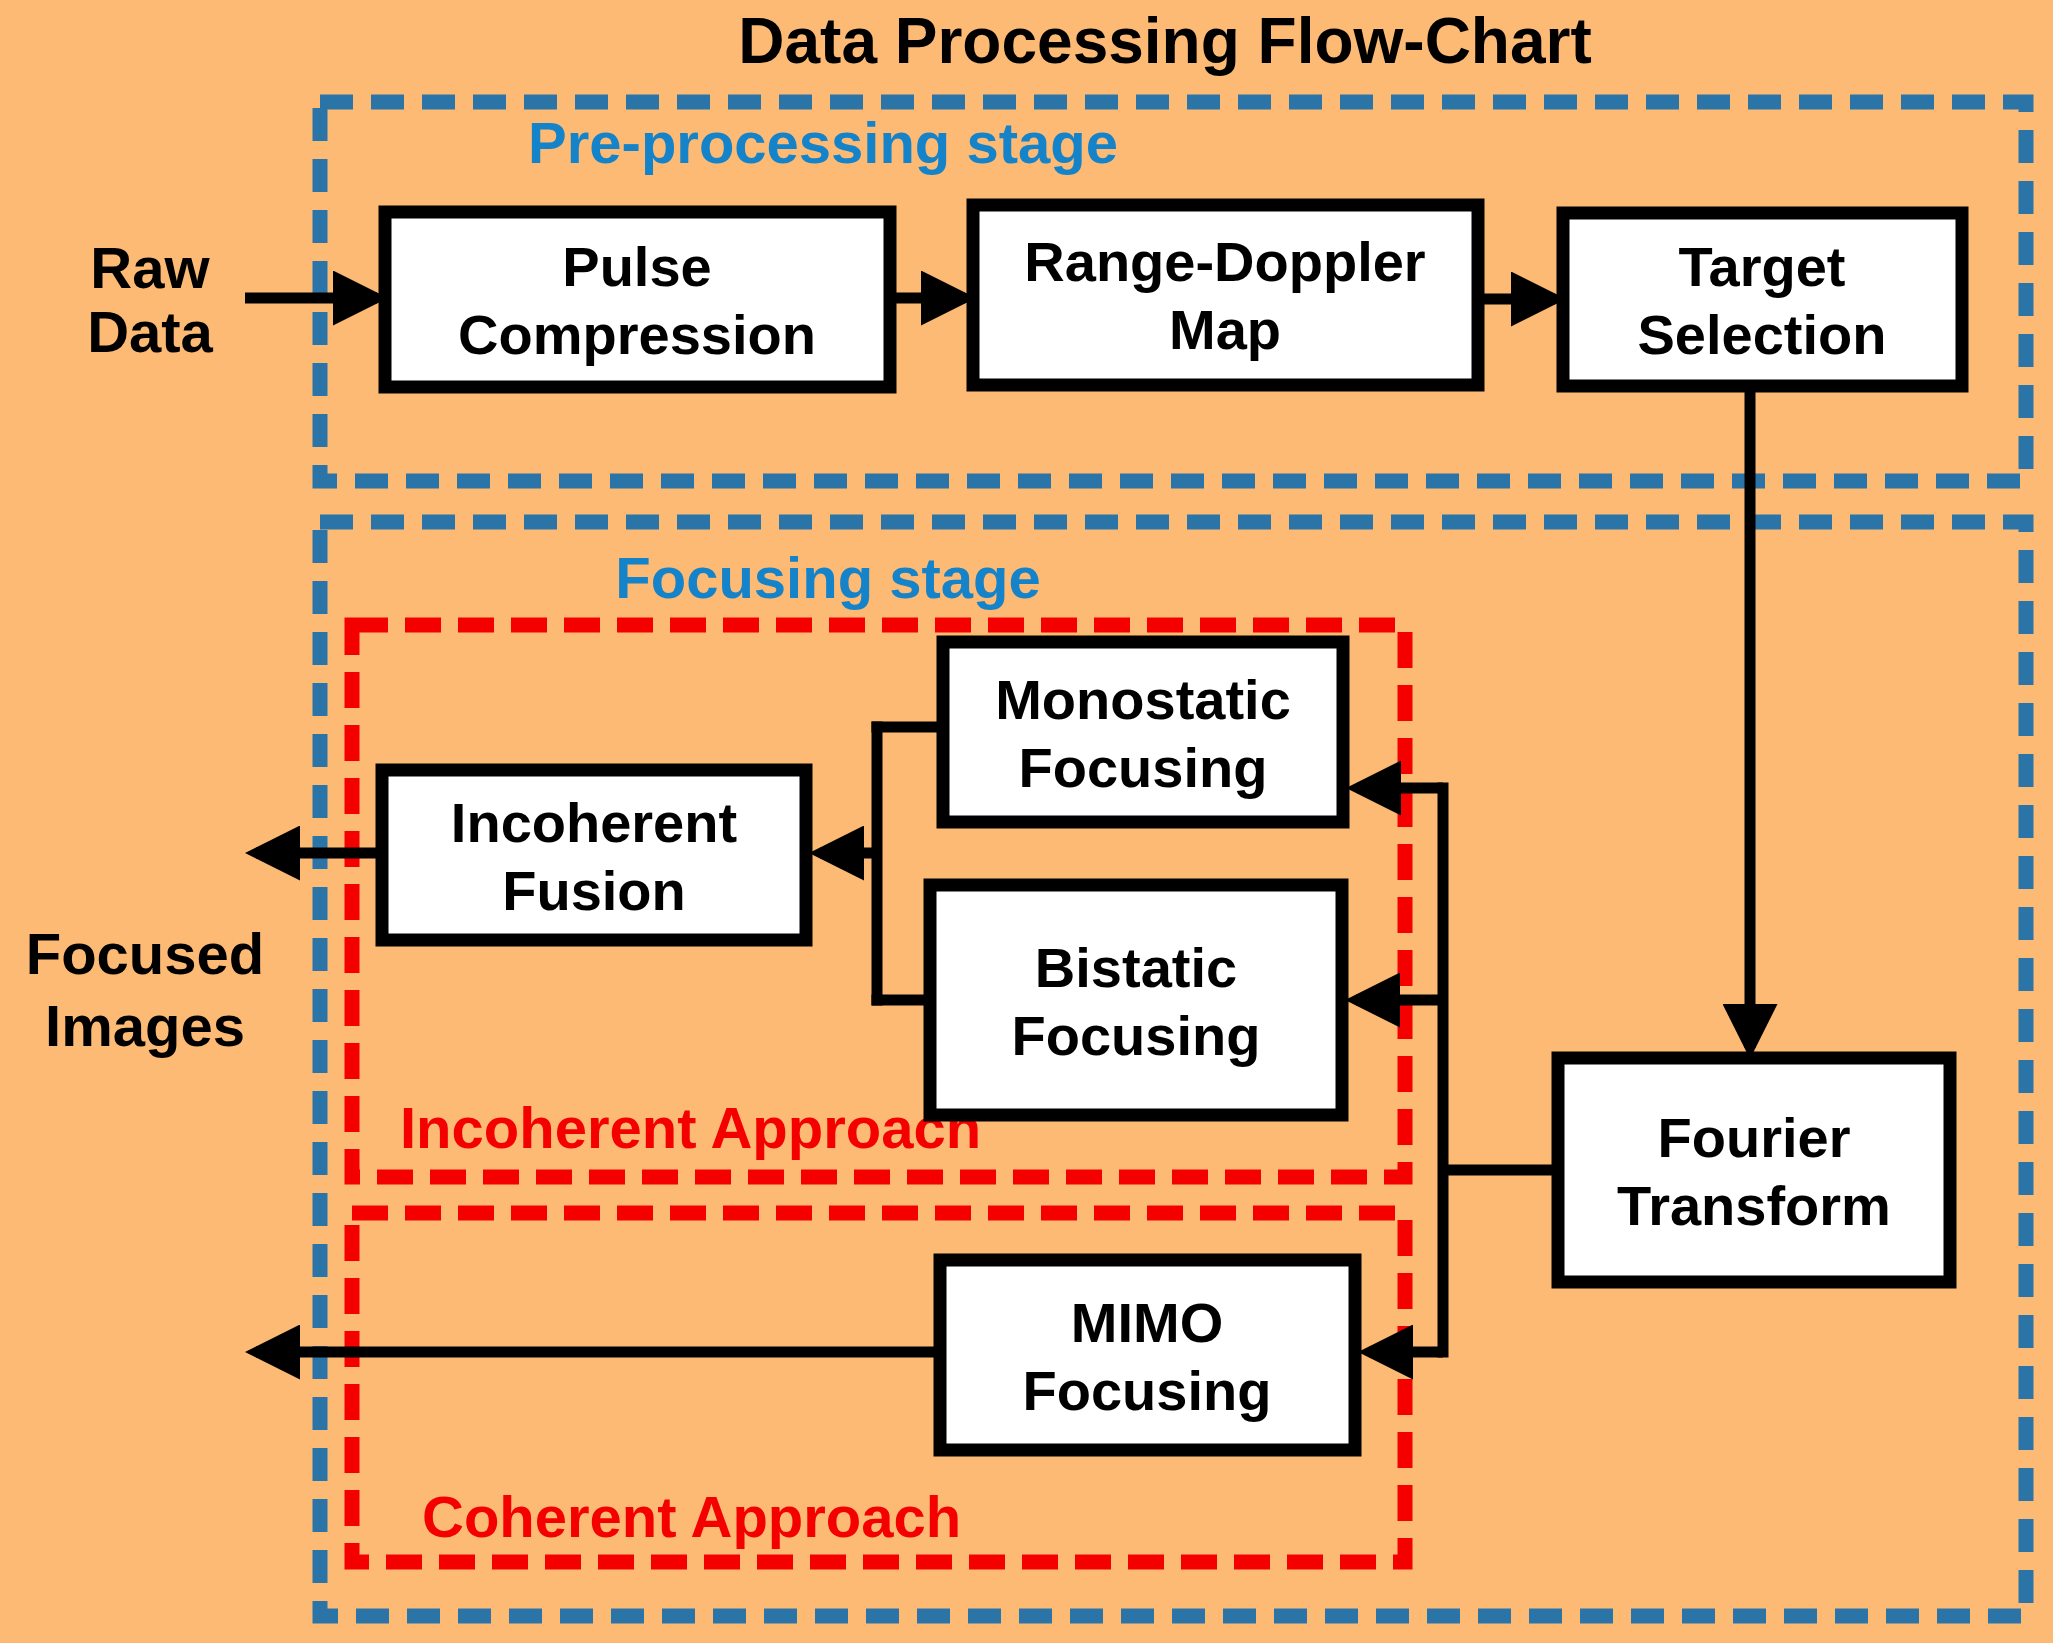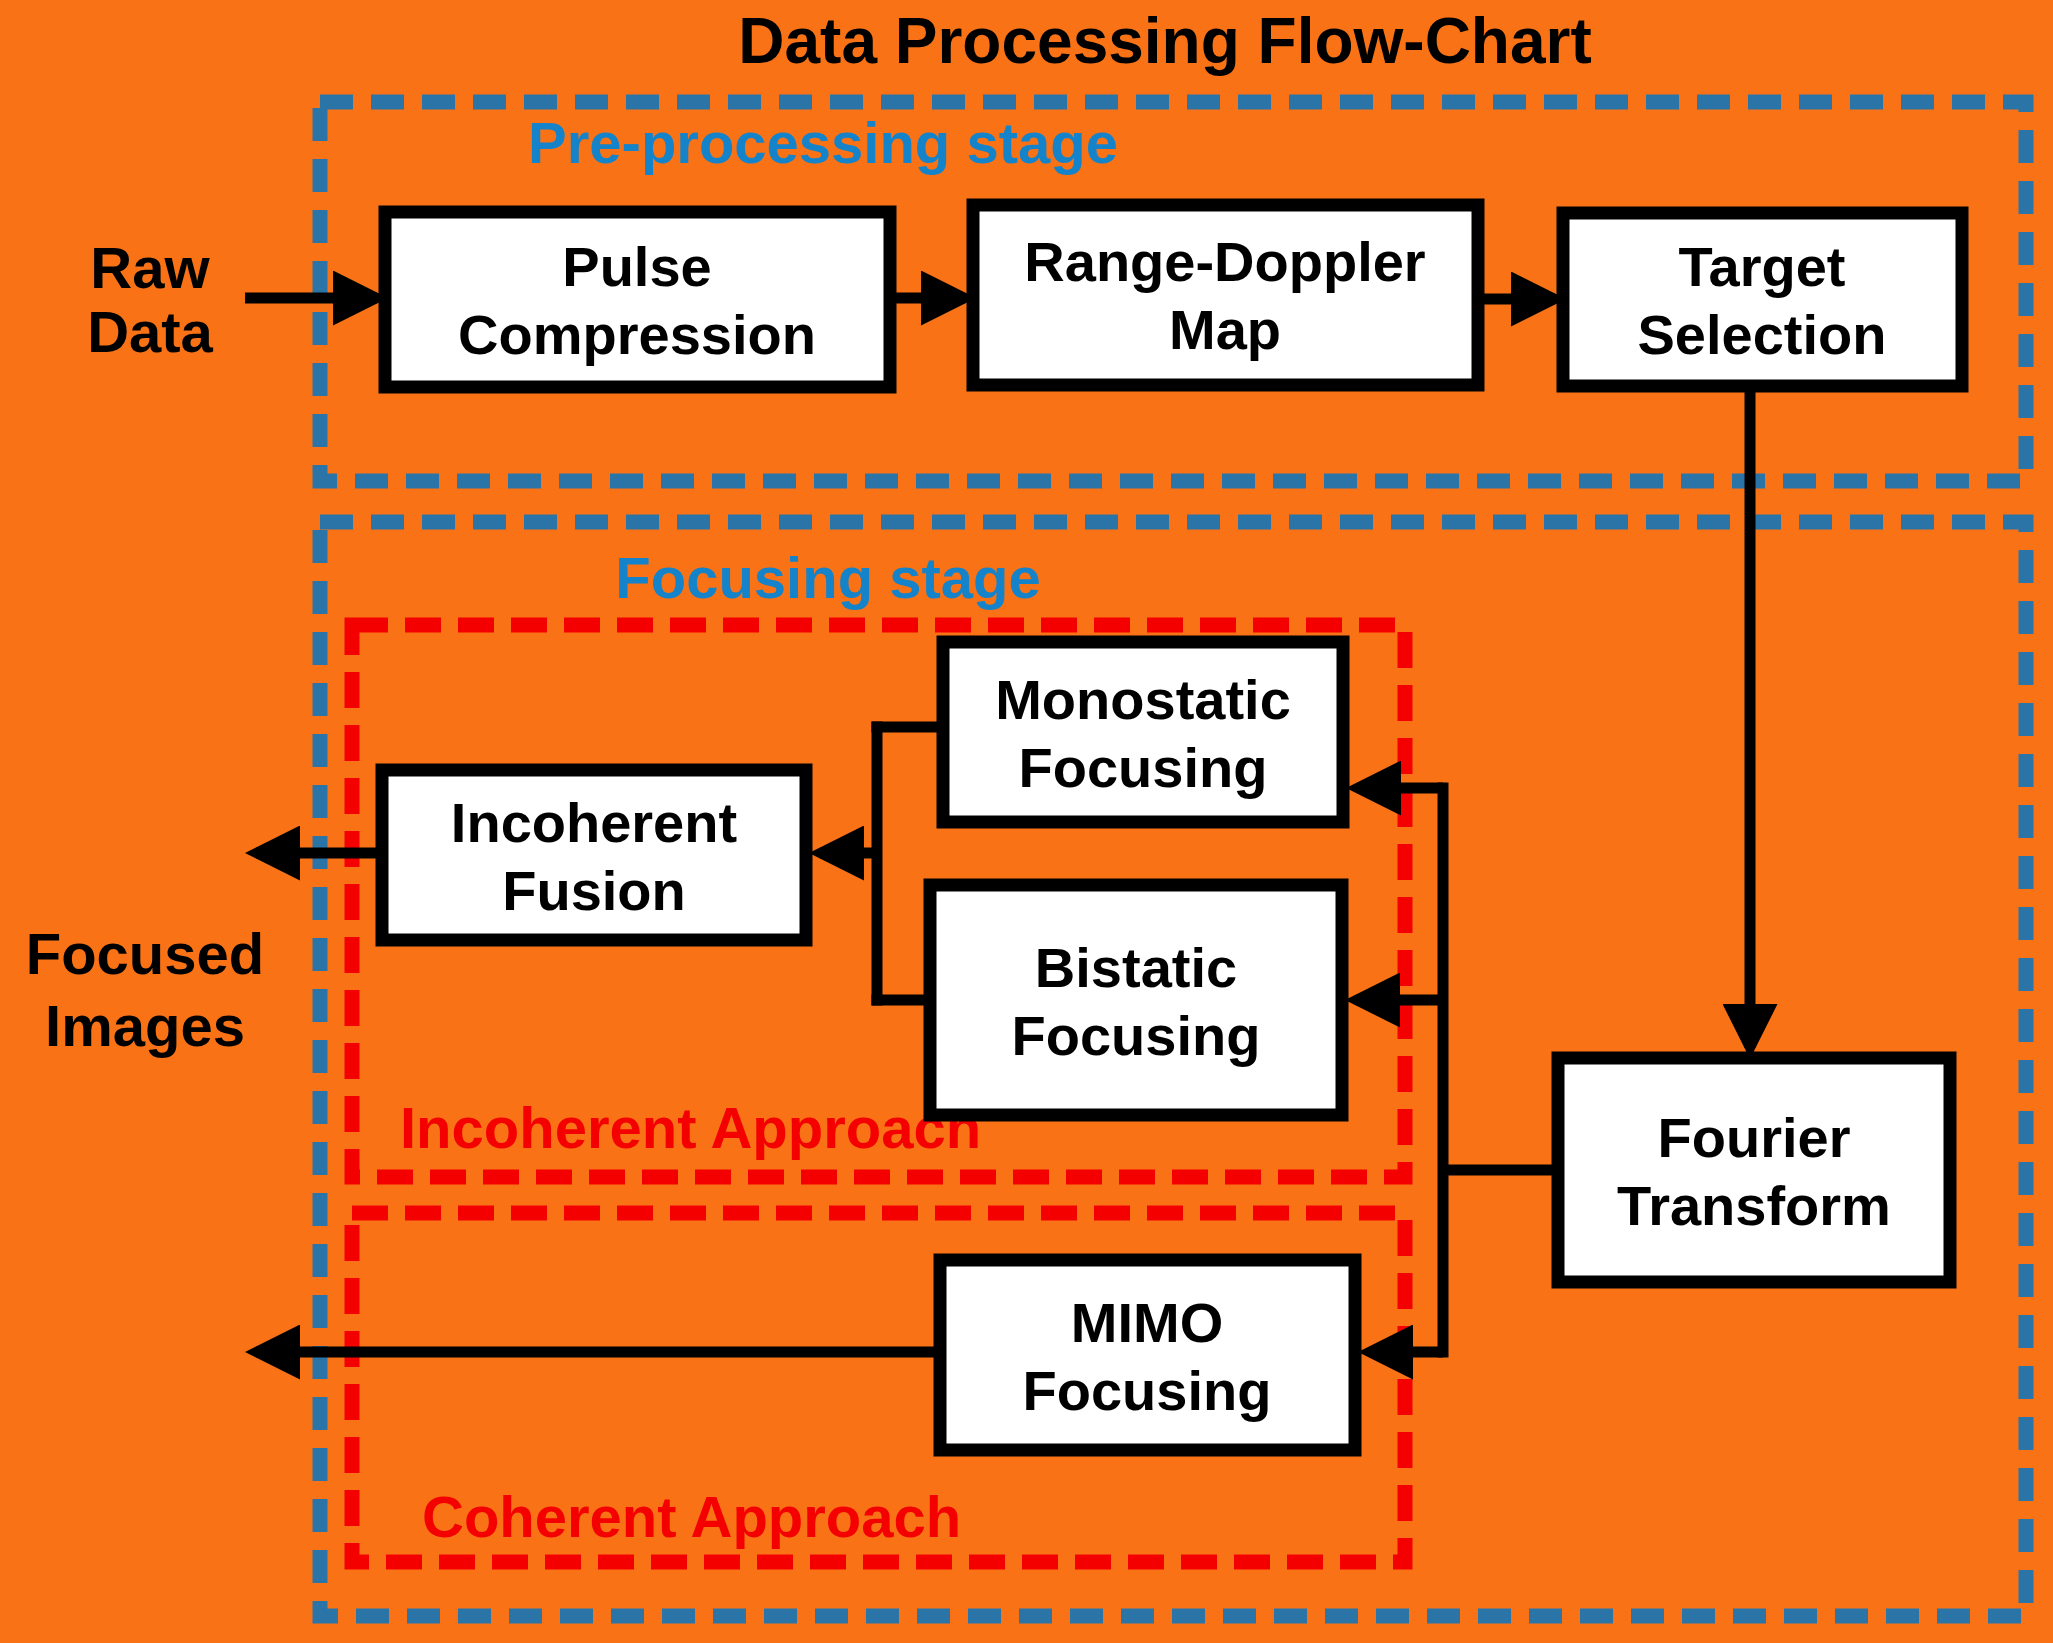--- a/index.html
+++ b/index.html
@@ -4,21 +4,21 @@
 <style>
   html, body {
     margin: 0;
     padding: 0;
     background: #ffffff;
   }
   .stage-wrap {
     width: 2053px;
     height: 1643px;
     position: relative;
-    background: #f97316;
+    background: #fdba74;
     font-family: "Liberation Sans", sans-serif;
   }
   svg { display: block; }
   text {
     font-family: "Liberation Sans", sans-serif;
     font-weight: bold;
     fill: #000000;
   }
   .title-text   { font-size: 64px; }
   .stage-label  { font-size: 58px; fill: #1583C9; }

